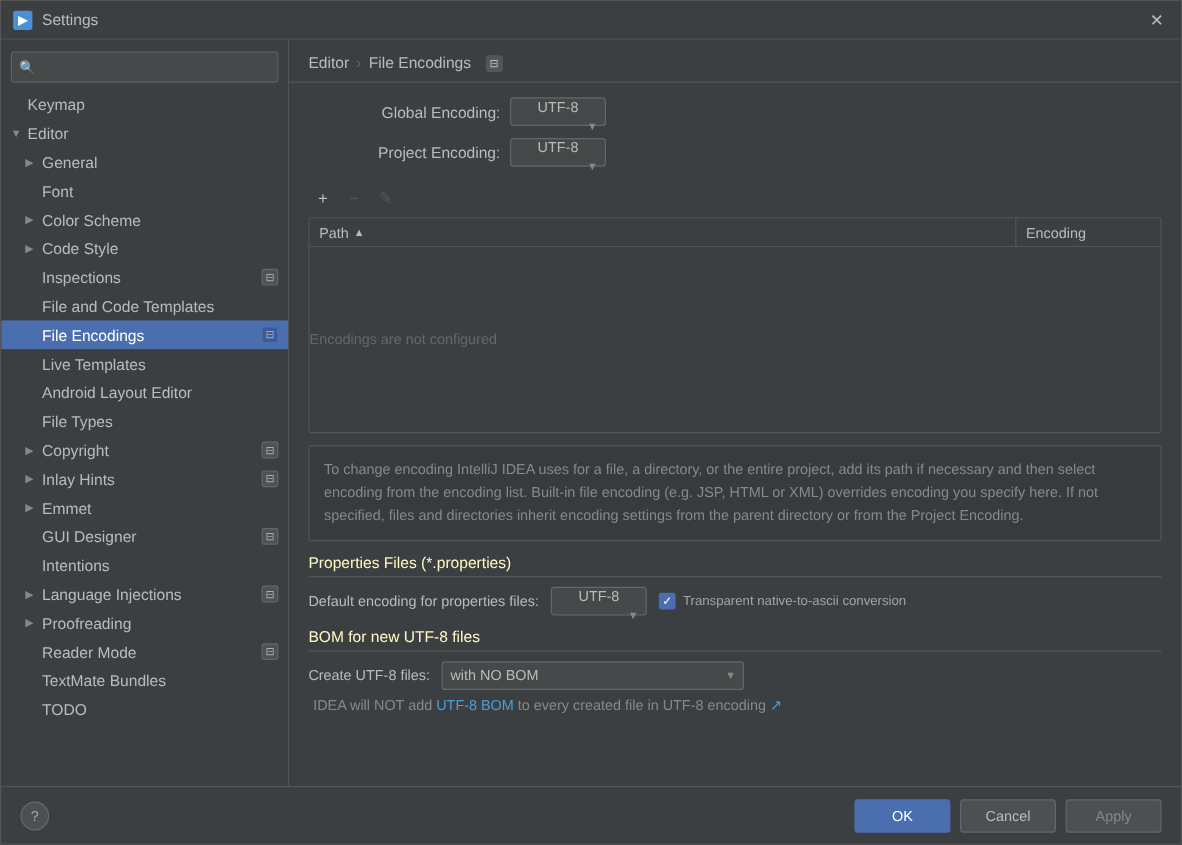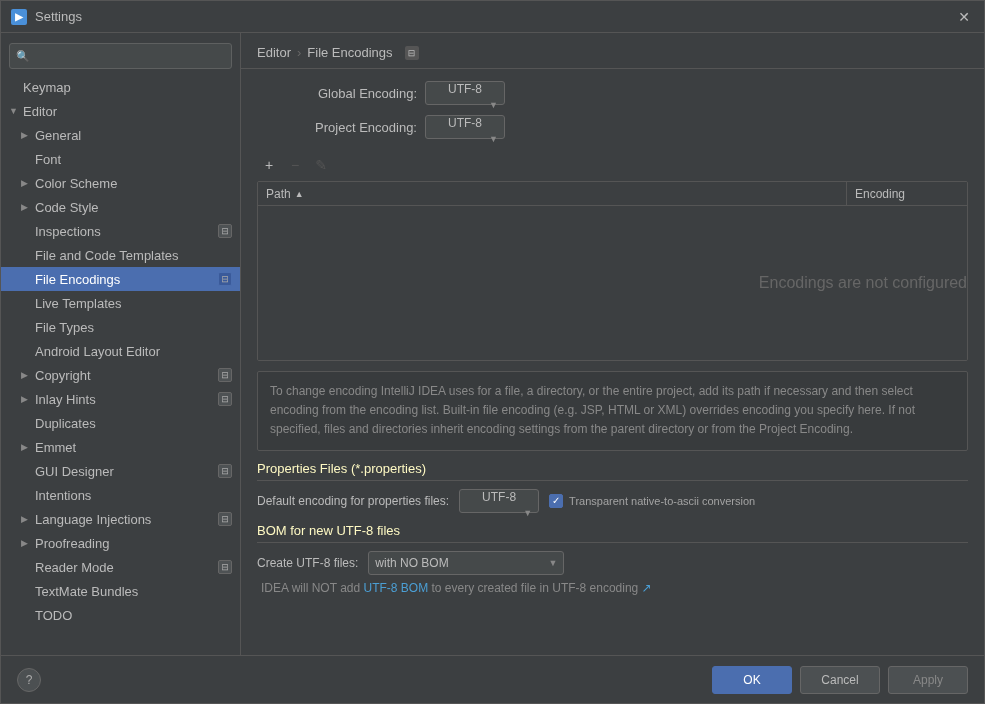--- a/index.html
+++ b/index.html
@@ -223,23 +223,23 @@
       font-size: 12px;
       color: #bbbbbb;
       gap: 4px;
     }
     .table-col.path { flex: 1; border-right: 1px solid #555; }
     .table-col.encoding { width: 120px; }
     .table-body {
       flex: 1;
       display: flex;
       align-items: center;
-      justify-content: flex-end;
+      justify-content: flex-start;
       color: #666;
-      font-size: 16px;
+      font-size: 12px;
       background: #3c3f41;
     }
     .info-box {
       background: #383b3d;
       border: 1px solid #555;
       border-radius: 2px;
       padding: 10px 12px;
       font-size: 12px;
       color: #888;
       line-height: 1.6;
@@ -267,21 +267,21 @@
       display: flex; align-items: center; justify-content: center;
       font-size: 10px; color: white;
       flex-shrink: 0;
       cursor: pointer;
     }
     .wide-dropdown {
       background: #45494a;
       border: 1px solid #666;
       border-radius: 3px;
       height: 24px;
-      width: 196px;
+      width: 252px;
       display: flex;
       align-items: center;
       padding: 0 6px;
       cursor: pointer;
       gap: 4px;
       color: #bbbbbb;
       font-size: 12px;
     }
     .info-link { color: #4b9fd5; text-decoration: none; }
     .footer {
@@ -394,39 +394,35 @@
         <span class="chevron"></span>
         <span>File Encodings</span>
         <div class="sidebar-badge" style="background:#3a5a9a;border-color:#4b6eaf;">⊟</div>
       </div>
       <div class="sidebar-item indent1">
         <span class="chevron"></span>
         <span>Live Templates</span>
       </div>
       <div class="sidebar-item indent1">
         <span class="chevron"></span>
+        <span>Android Layout Editor</span>
+      </div>
+      <div class="sidebar-item indent1">
+        <span class="chevron"></span>
         <span>File Types</span>
-      </div>
-      <div class="sidebar-item indent1">
-        <span class="chevron"></span>
-        <span>Android Layout Editor</span>
       </div>
       <div class="sidebar-item indent1">
         <span class="chevron">▶</span>
         <span>Copyright</span>
         <div class="sidebar-badge">⊟</div>
       </div>
       <div class="sidebar-item indent1">
         <span class="chevron">▶</span>
         <span>Inlay Hints</span>
         <div class="sidebar-badge">⊟</div>
-      </div>
-      <div class="sidebar-item indent1">
-        <span class="chevron"></span>
-        <span>Duplicates</span>
       </div>
       <div class="sidebar-item indent1">
         <span class="chevron">▶</span>
         <span>Emmet</span>
       </div>
       <div class="sidebar-item indent1">
         <span class="chevron"></span>
         <span>GUI Designer</span>
         <div class="sidebar-badge">⊟</div>
       </div>

